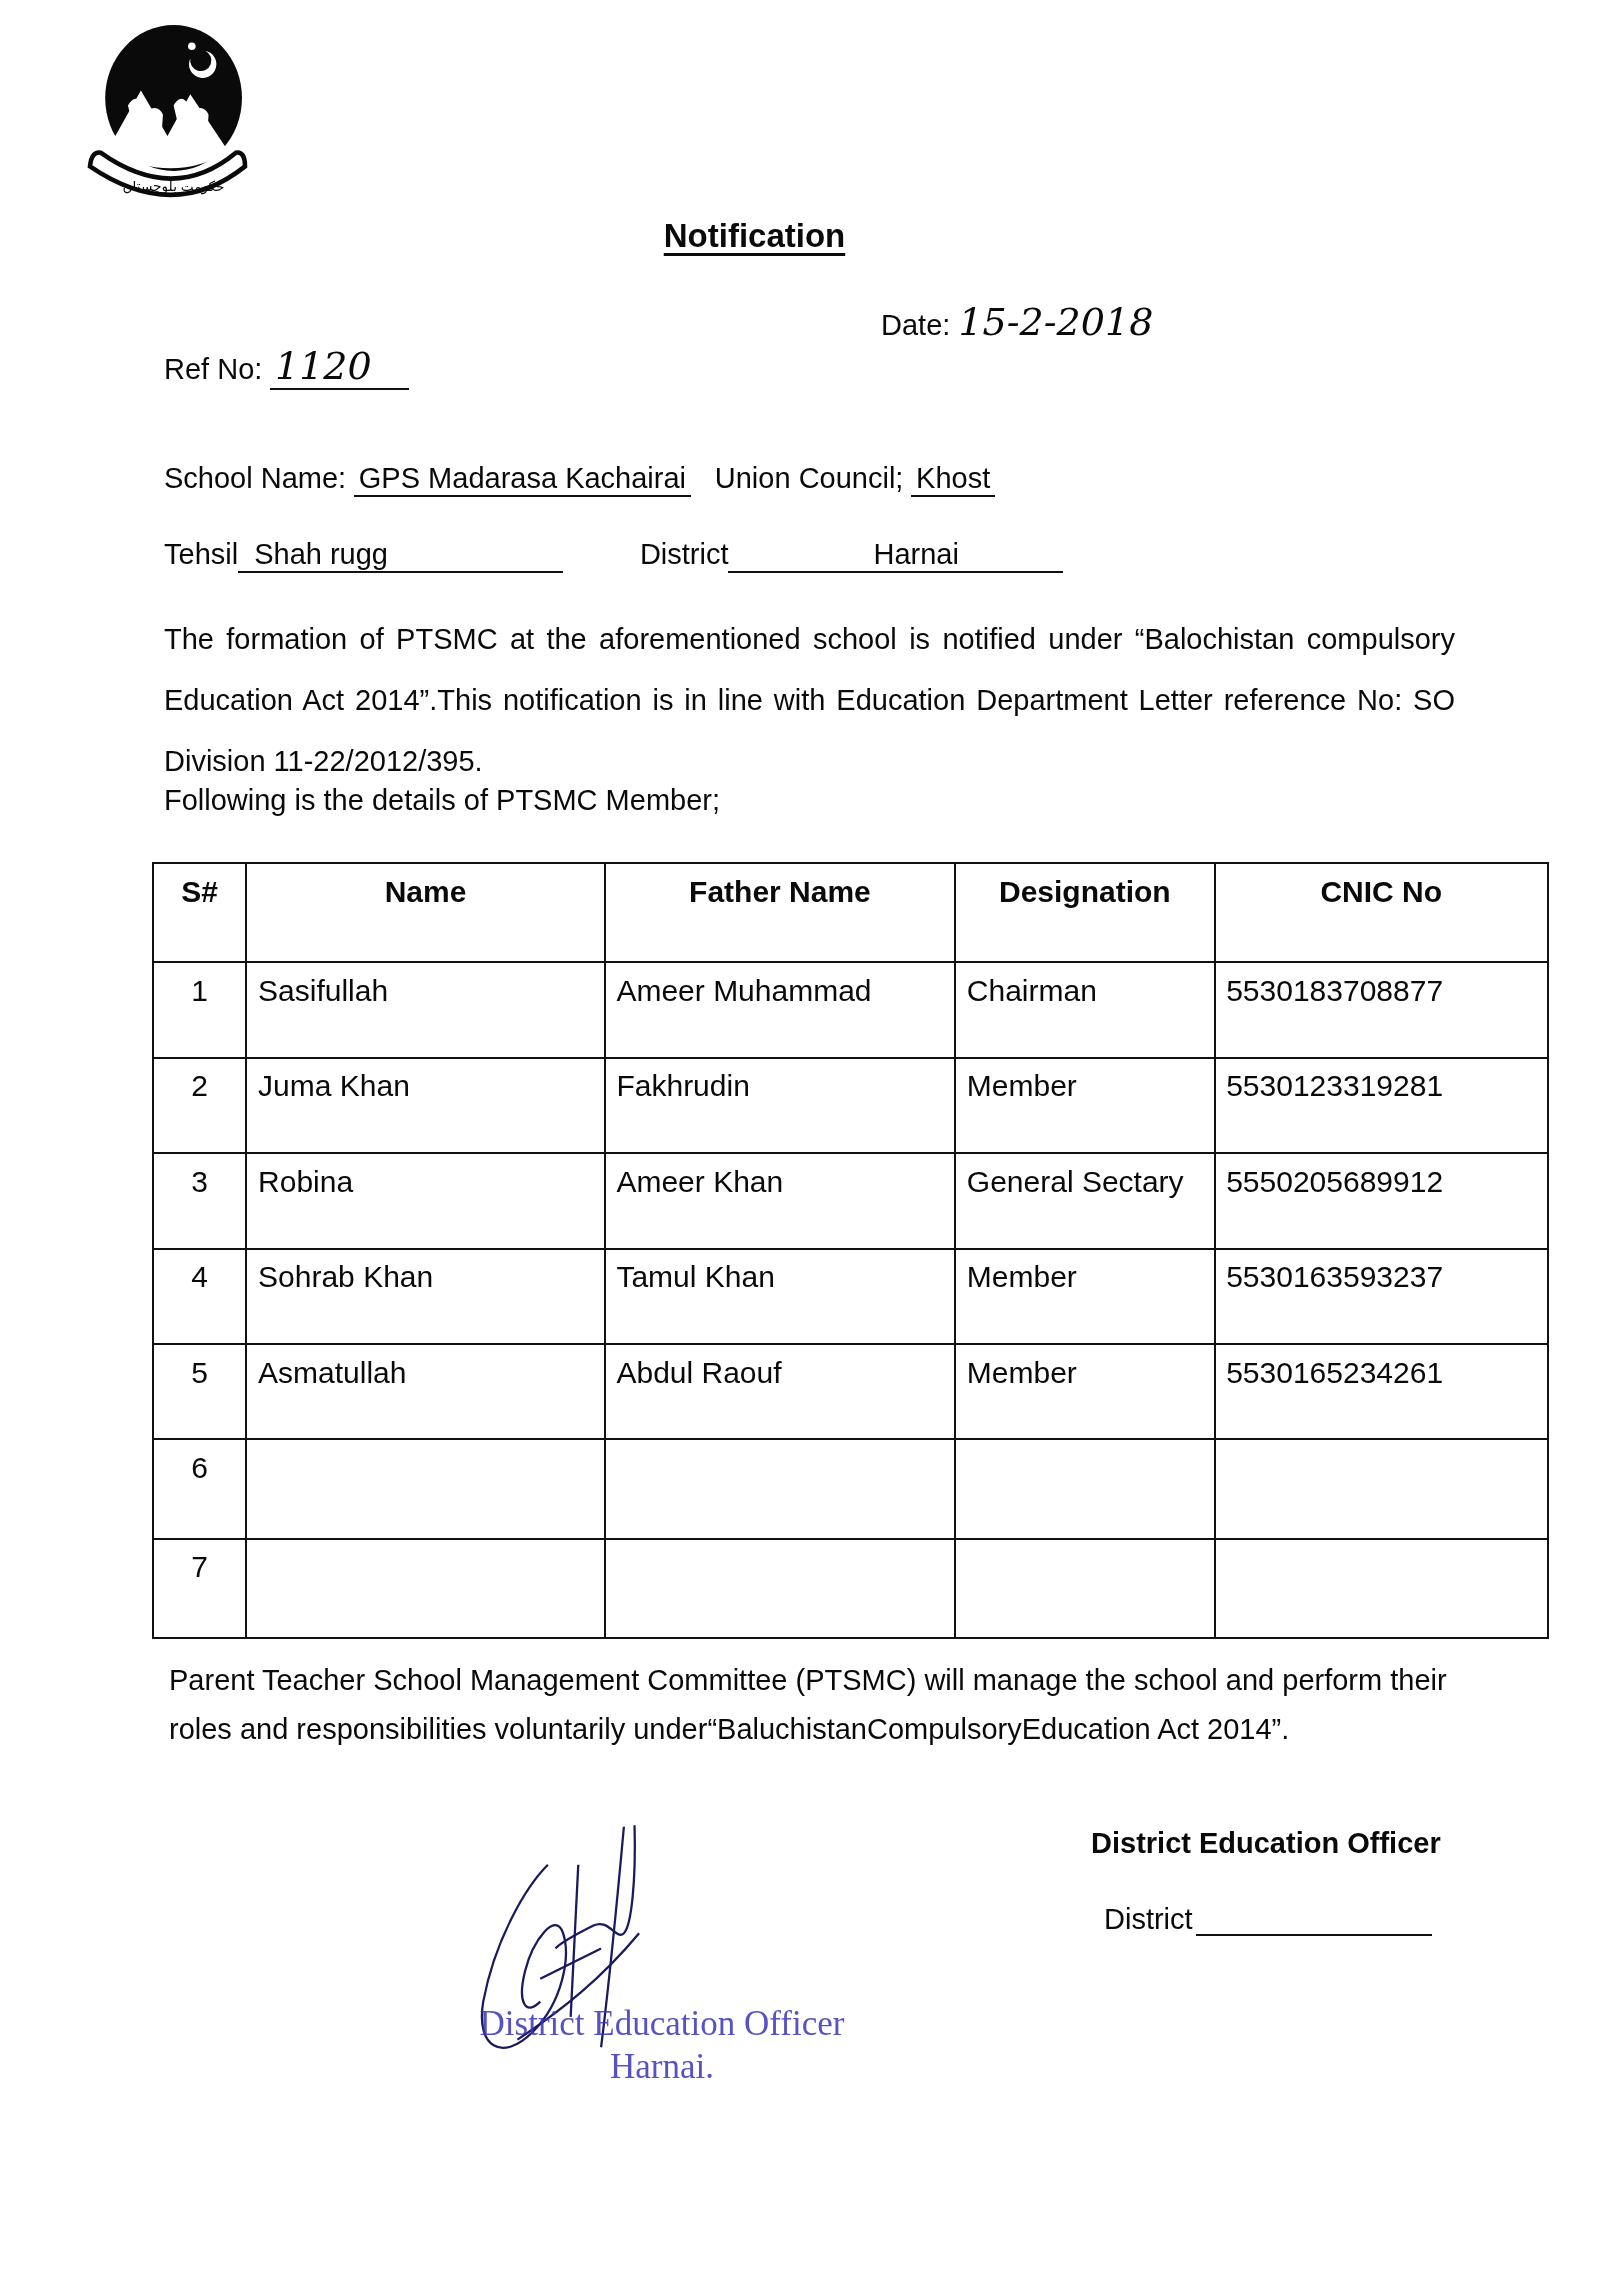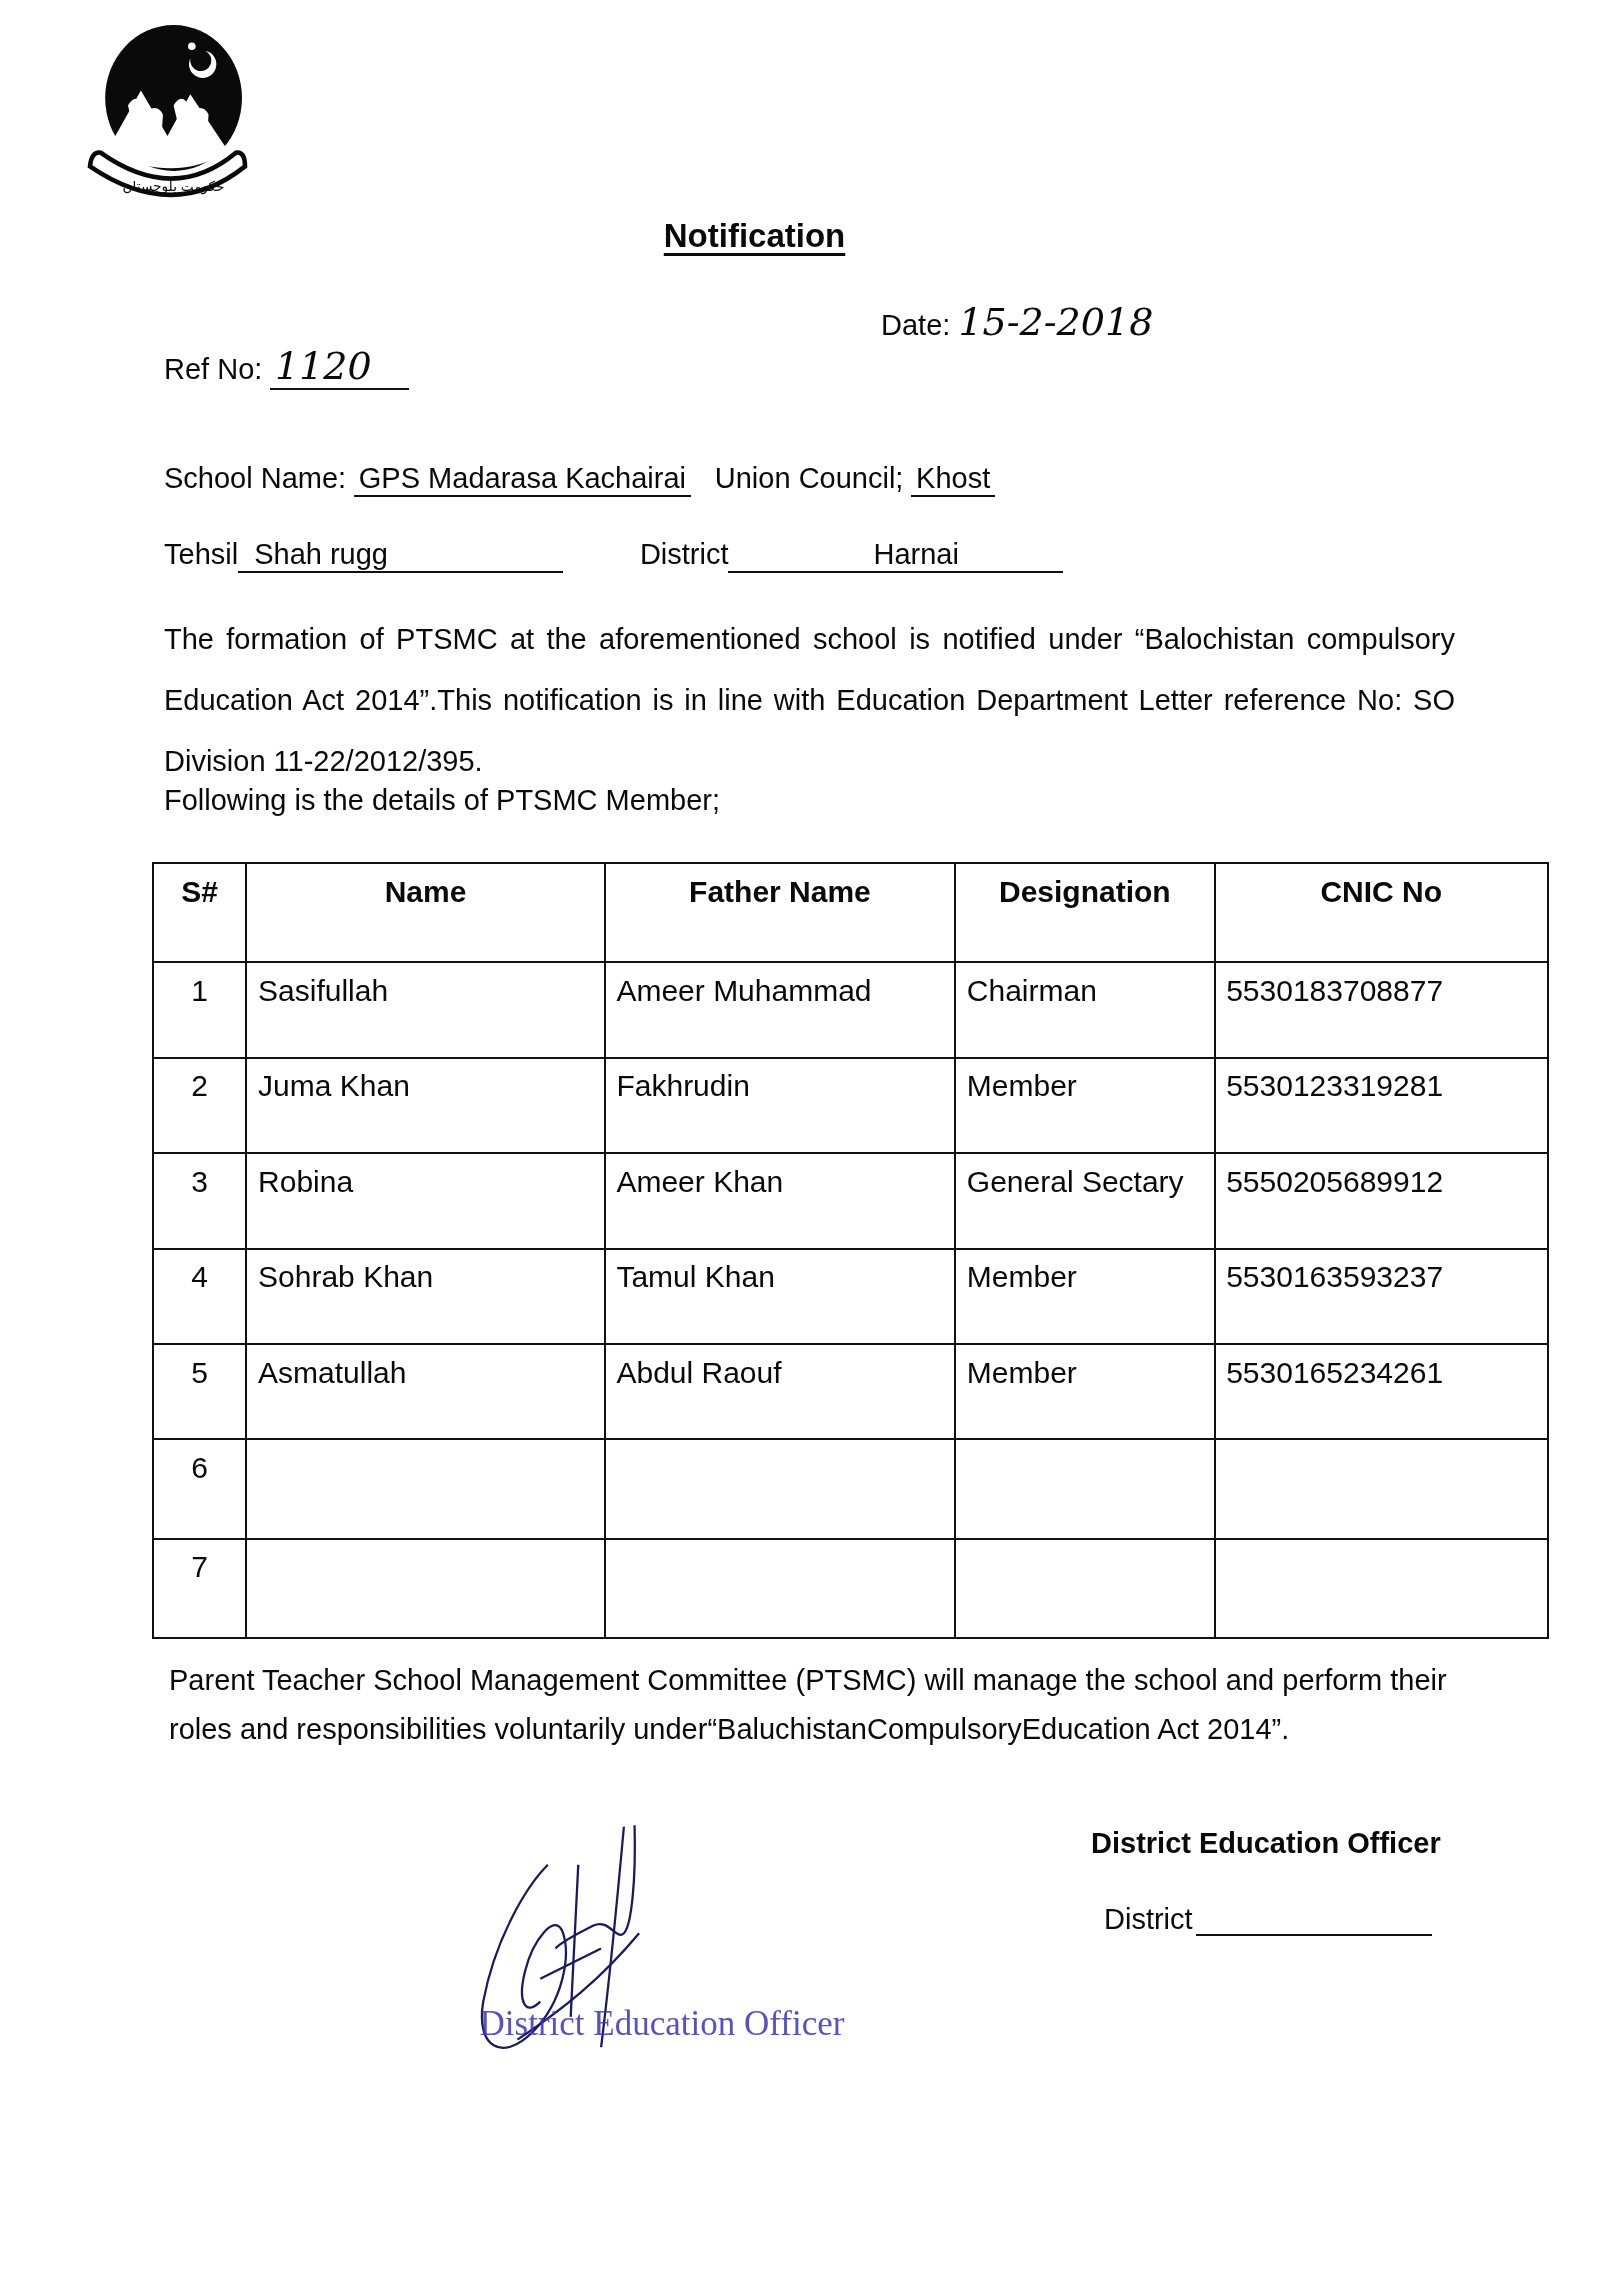--- a/index.html
+++ b/index.html
@@ -142,19 +142,20 @@
       <path d="M244 8 C246 80 240 140 230 150 C220 160 210 130 190 140 C170 150 150 160 140 170"></path>
       <path d="M130 60 C100 90 60 160 45 240 C35 300 70 320 110 280 C150 240 160 180 150 150 C140 120 110 160 100 200 C90 240 100 260 120 240"></path>
       <path d="M170 60 L160 260"></path>
       <path d="M120 210 L200 170"></path>
       <path d="M90 290 C150 250 200 210 250 150"></path>
     </g>
   </svg>
 </div>
 <div class="abs stamp">
   <div>District Education Officer</div>
+  <div>Harnai.</div>
 </div>
 
 <div class="abs deo">District Education Officer</div>
 <div class="abs deo-district">
   <span>District</span><span class="blank"></span>
 </div>
 
 
 </body></html>

